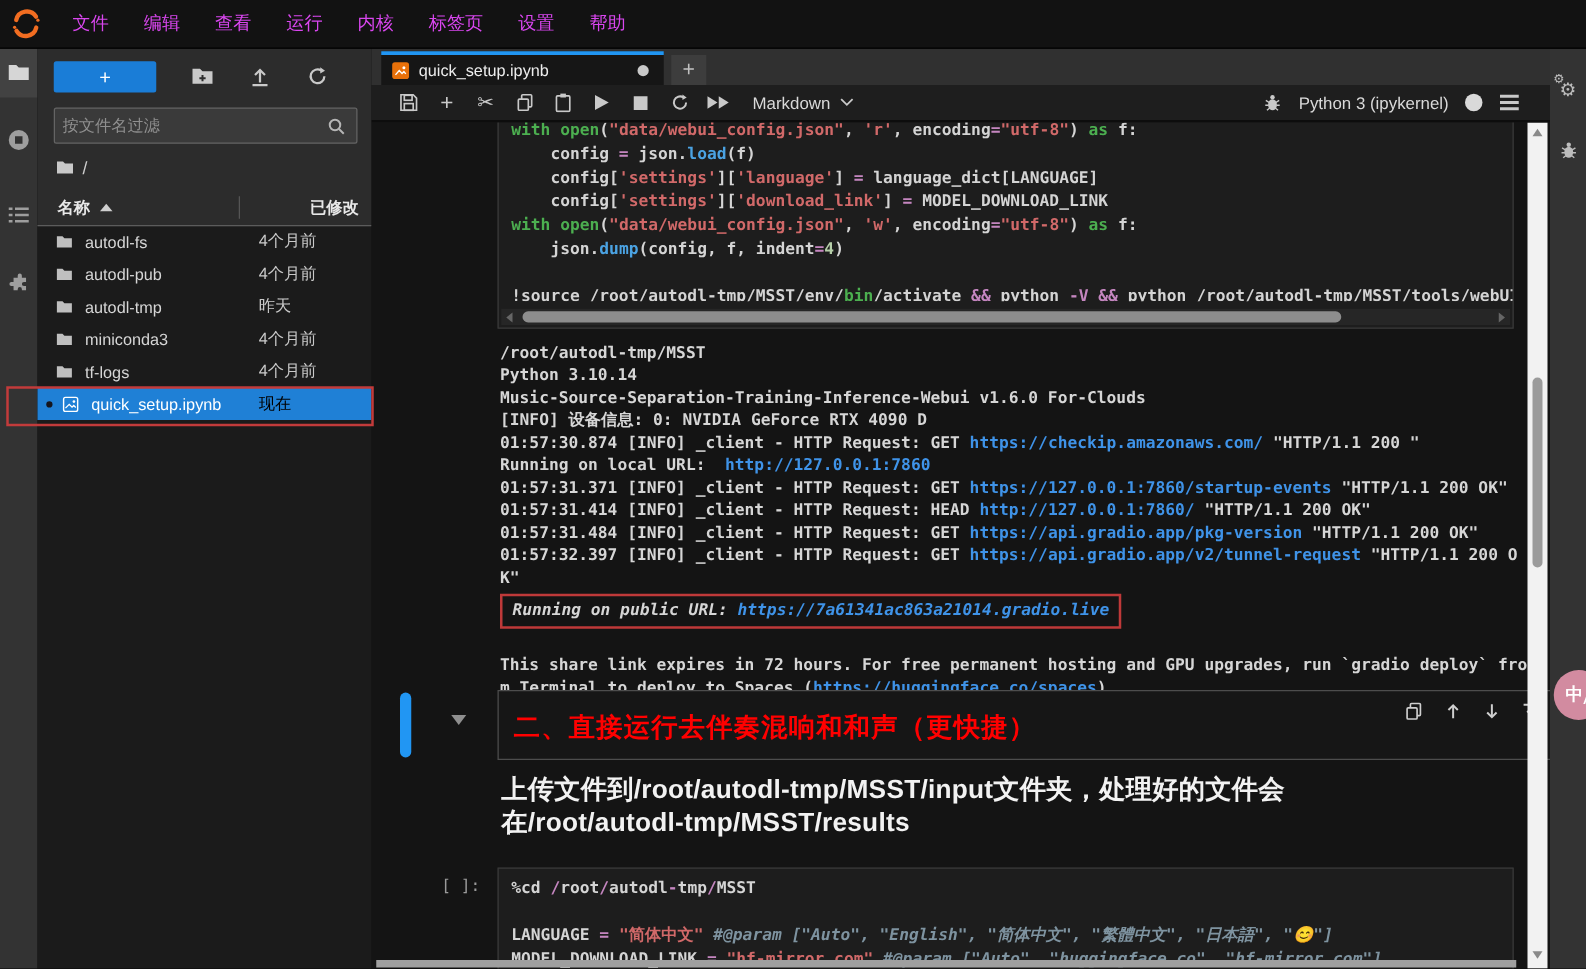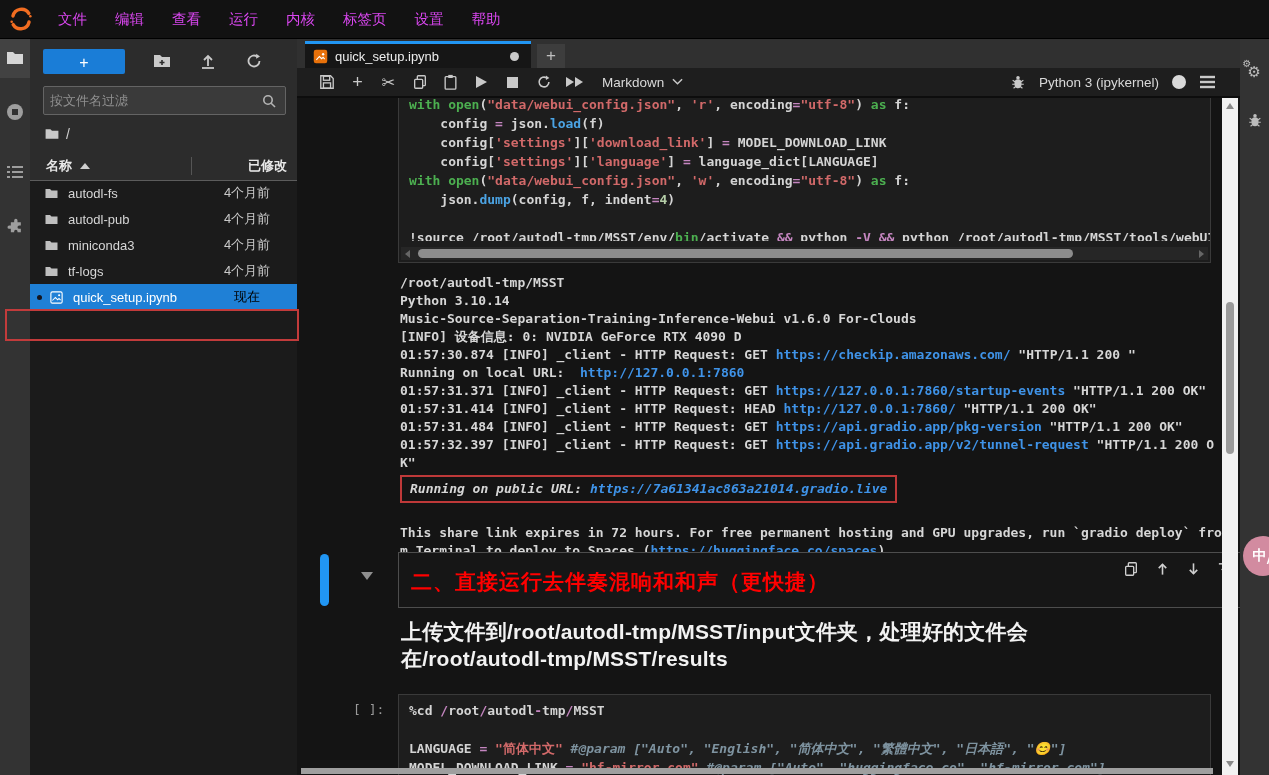--- a/index.html
+++ b/index.html
@@ -37,21 +37,21 @@
              border-bottom:1px solid #5c5c5c;display:flex;align-items:center;font-size:13px;font-weight:700;color:#e8e8e8;gap:17px;}
   #col-name{padding-left:16px;flex:1;display:flex;align-items:center;gap:8px;}
   #col-div{width:1px;height:18px;background:#555;}
   #col-mod{width:78px;text-align:right;padding-right:10px;}
   .sort-asc{width:0;height:0;border-left:5px solid transparent;border-right:5px solid transparent;
             border-bottom:6px solid #cfcfcf;display:inline-block;}
   #fb-list{position:absolute;left:0;top:142px;width:267px;}
   .fb-row{height:26px;display:flex;align-items:center;font-size:13px;color:#d6d6d6;}
   .fb-row .row-icon{width:16px;margin-left:14px;margin-right:8px;display:flex;}
   .fb-row .row-name{flex:1;}
-  .fb-row .row-date{width:80px;text-align:center;padding-right:10px;color:#c9c9c9;}
+  .fb-row .row-date{width:80px;text-align:left;padding-right:10px;color:#c9c9c9;}
   .fb-row.selected{background:#1f80d6;color:#fff;}
   .fb-row.selected .row-date{color:#000000;}
   .unsaved-dot{width:5px;height:5px;border-radius:50%;background:#15151d;margin-left:7px;margin-right:-7px;}
 
   
   #rightbar{position:absolute;right:0;top:38px;width:29px;height:737px;background:#333;z-index:20;}
   .rb-item{width:29px;height:40px;display:flex;align-items:center;justify-content:center;color:#bdbdbd;}
   #gears{position:relative;width:20px;height:20px;}
   #gears .g1{position:absolute;left:-2px;top:-4px;font-size:10px;color:#bdbdbd;}
   #gears .g2{position:absolute;left:3px;top:1px;font-size:15px;color:#bdbdbd;}
@@ -252,20 +252,29 @@
           </span>
         <span class="row-name">autodl-pub</span>
         <span class="row-date">4个月前</span>
       </div>
       <div class="fb-row">
         <span class="row-icon">
             <svg width="15" height="15" viewBox="0 0 20 20">
               <path d="M2 4h6l2 2h8v10H2z" fill="#bfbfbf"></path>
             </svg>
           </span>
+        <span class="row-name">autodl-tmp</span>
+        <span class="row-date">昨天</span>
+      </div>
+      <div class="fb-row">
+        <span class="row-icon">
+            <svg width="15" height="15" viewBox="0 0 20 20">
+              <path d="M2 4h6l2 2h8v10H2z" fill="#bfbfbf"></path>
+            </svg>
+          </span>
         <span class="row-name">miniconda3</span>
         <span class="row-date">4个月前</span>
       </div>
       <div class="fb-row">
         <span class="row-icon">
             <svg width="15" height="15" viewBox="0 0 20 20">
               <path d="M2 4h6l2 2h8v10H2z" fill="#bfbfbf"></path>
             </svg>
           </span>
         <span class="row-name">tf-logs</span>
@@ -365,22 +374,22 @@
         </span>
       </span>
     </div>
 
     <div id="nbcontent">
 
       <div class="cell-box" id="cell1">
         <div class="code-area mono">
             <div class="code-line"><span class="tok-kw">with</span><span class="tok-tx"> </span><span class="tok-fn">open</span><span class="tok-tx">(</span><span class="tok-st">"data/webui_config.json"</span><span class="tok-tx">, </span><span class="tok-st">'r'</span><span class="tok-tx">, encoding</span><span class="tok-op">=</span><span class="tok-st">"utf-8"</span><span class="tok-tx">) </span><span class="tok-kw">as</span><span class="tok-tx"> f:</span></div>
             <div class="code-line"><span class="tok-tx">    config </span><span class="tok-op">=</span><span class="tok-tx"> json.</span><span class="tok-bl">load</span><span class="tok-tx">(f)</span></div>
+            <div class="code-line"><span class="tok-tx">    config[</span><span class="tok-st">'settings'</span><span class="tok-tx">][</span><span class="tok-st">'language'</span><span class="tok-tx">] </span><span class="tok-op">=</span><span class="tok-tx"> language_dict[LANGUAGE]</span></div>
             <div class="code-line"><span class="tok-tx">    config[</span><span class="tok-st">'settings'</span><span class="tok-tx">][</span><span class="tok-st">'download_link'</span><span class="tok-tx">] </span><span class="tok-op">=</span><span class="tok-tx"> MODEL_DOWNLOAD_LINK</span></div>
-            <div class="code-line"><span class="tok-tx">    config[</span><span class="tok-st">'settings'</span><span class="tok-tx">][</span><span class="tok-st">'language'</span><span class="tok-tx">] </span><span class="tok-op">=</span><span class="tok-tx"> language_dict[LANGUAGE]</span></div>
             <div class="code-line"><span class="tok-kw">with</span><span class="tok-tx"> </span><span class="tok-fn">open</span><span class="tok-tx">(</span><span class="tok-st">"data/webui_config.json"</span><span class="tok-tx">, </span><span class="tok-st">'w'</span><span class="tok-tx">, encoding</span><span class="tok-op">=</span><span class="tok-st">"utf-8"</span><span class="tok-tx">) </span><span class="tok-kw">as</span><span class="tok-tx"> f:</span></div>
             <div class="code-line"><span class="tok-tx">    json.</span><span class="tok-bl">dump</span><span class="tok-tx">(config, f, indent</span><span class="tok-op">=</span><span class="tok-nu">4</span><span class="tok-tx">)</span></div>
             <div class="code-line">&nbsp;</div>
             <div class="code-line"><span class="tok-tx">!source /root/autodl-tmp/MSST/env/</span><span class="tok-fn">bin</span><span class="tok-tx">/activate </span><span class="tok-op">&amp;&amp;</span><span class="tok-tx"> python </span><span class="tok-op">-V</span><span class="tok-tx"> </span><span class="tok-op">&amp;&amp;</span><span class="tok-tx"> python /root/autodl-tmp/MSST/tools/webUI_f</span></div>
           </div>
         <div class="hscroll">
           <span class="hs-left"></span>
           <span class="hs-thumb"></span>
           <span class="hs-right"></span>
         </div>

